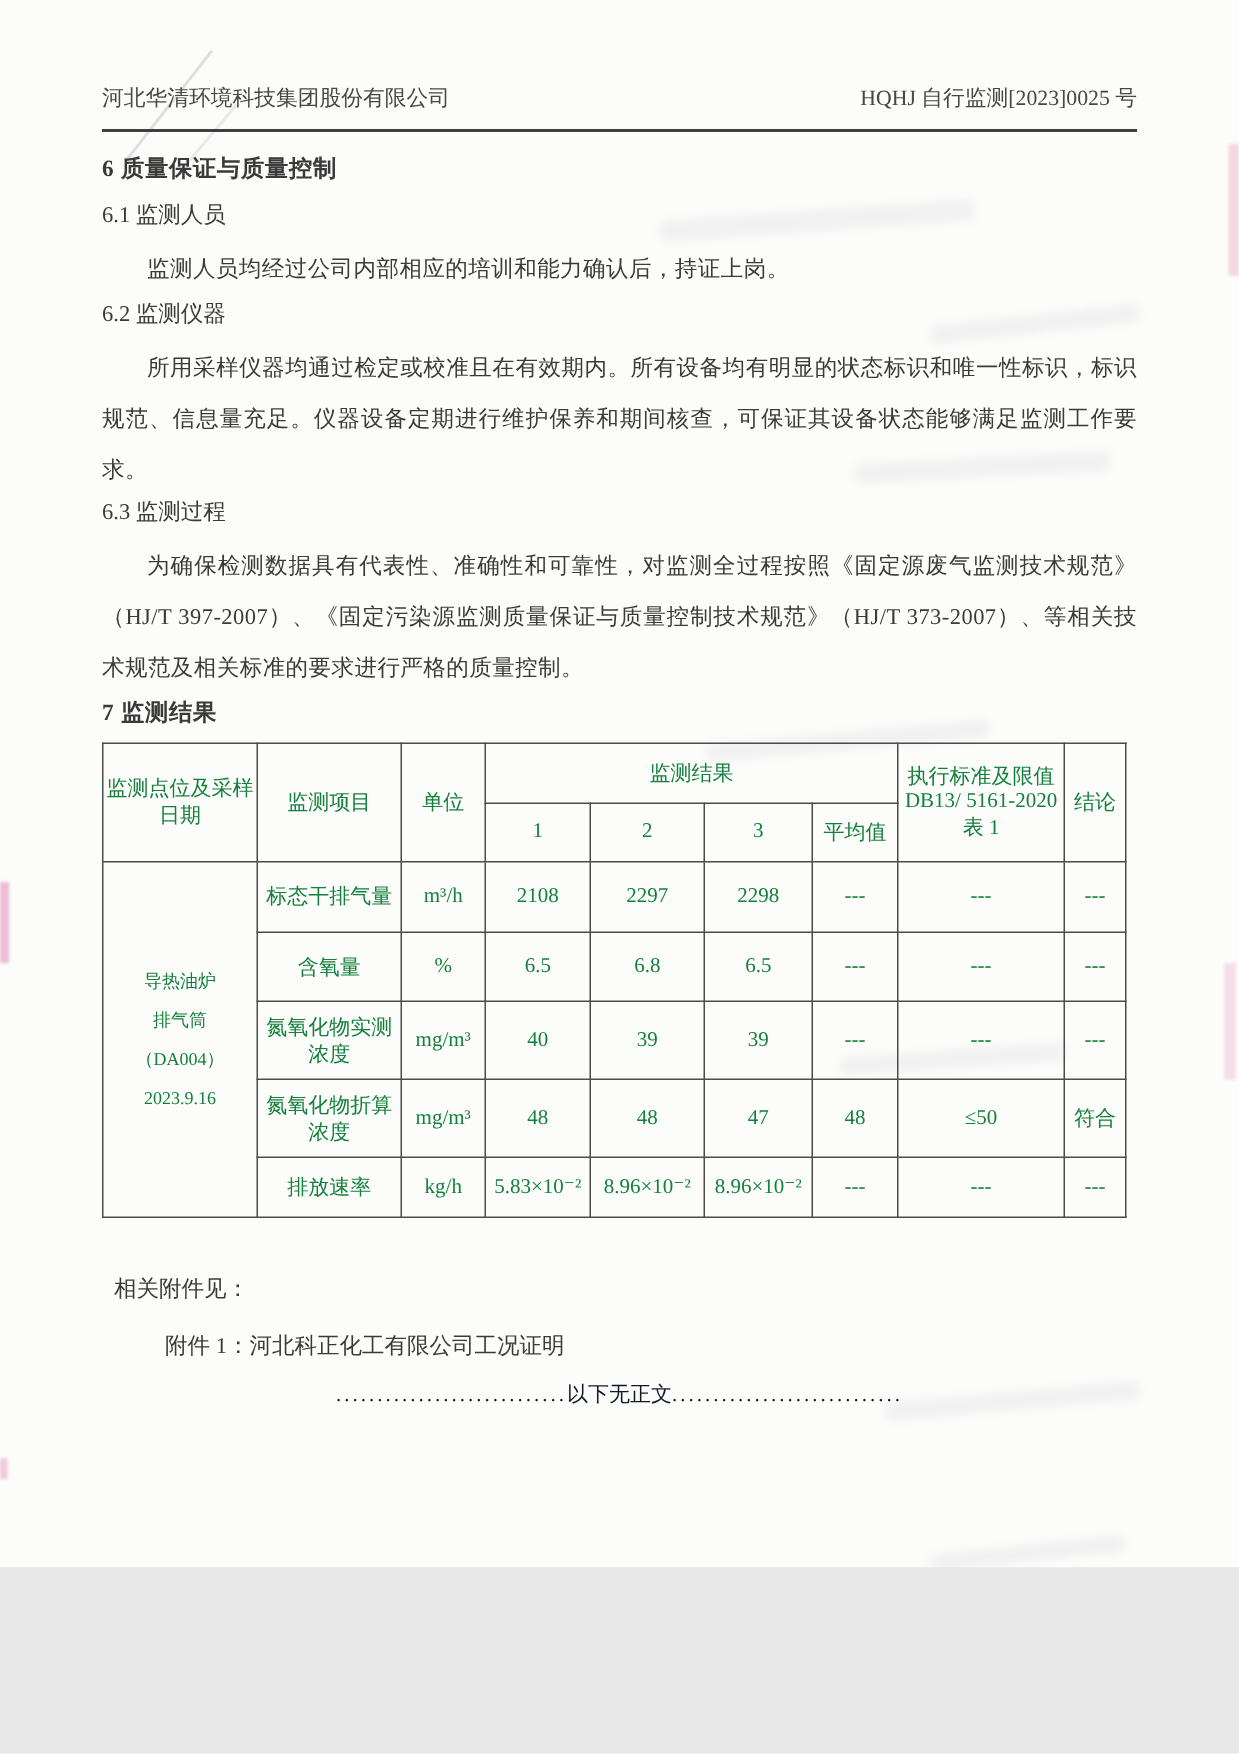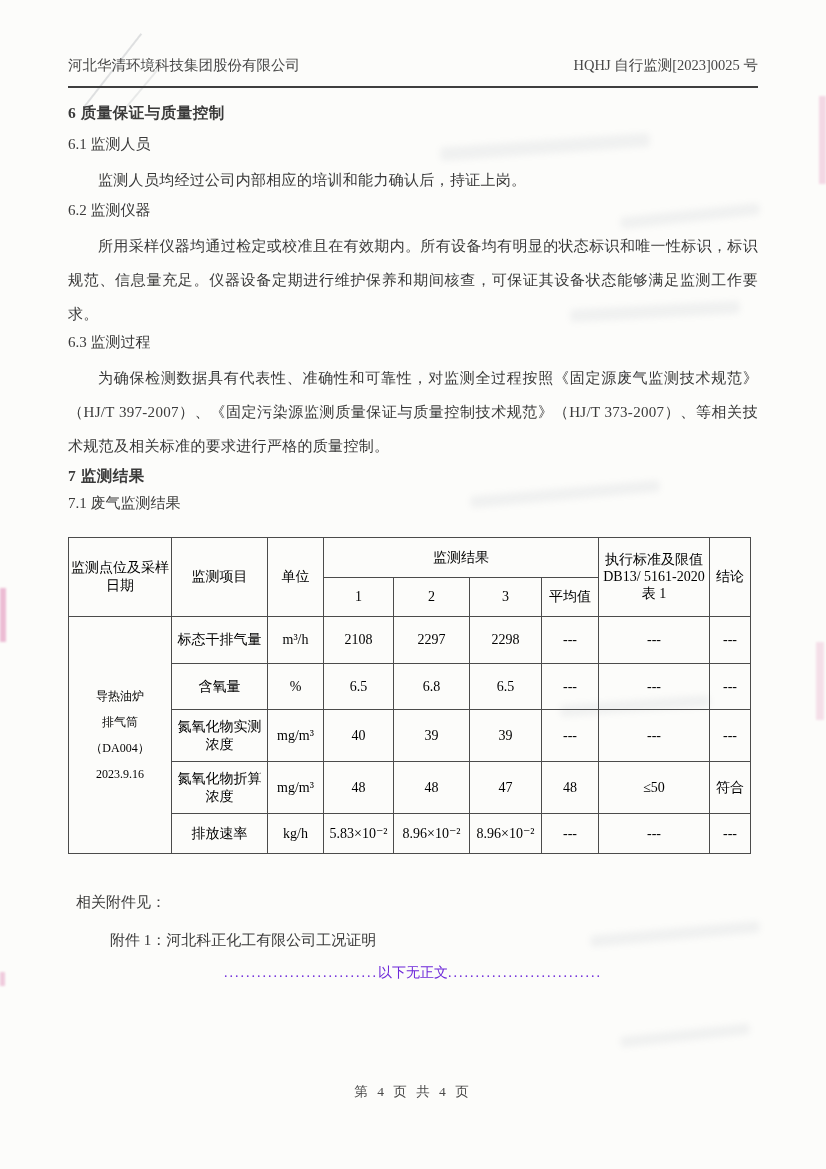--- a/index.html
+++ b/index.html
@@ -1,19 +1,19 @@
 <!DOCTYPE html>
 <html><head>
 <meta charset="utf-8">
 <style>
   * { margin:0; padding:0; box-sizing:border-box; }
   html,body { background:#e8e8e8; }
   .page{
     position:relative;
-    width:826px; height:1169px;
+    width:826px; height:1045px;
     margin:0 auto;
     background:#fcfcfa;
     overflow:hidden;
     color:#3a3a3a;
     font-family:"Liberation Serif","DejaVu Serif",serif;
   }
   .content{ position:relative; padding:56px 68px 0 68px; z-index:2; }
 
   
   .doc-header{ display:flex; justify-content:space-between; align-items:flex-end; font-size:14.5px; color:#474747; }
@@ -23,36 +23,36 @@
   .h-major{ font-size:15.5px; font-weight:700; margin-top:12px; line-height:26px; letter-spacing:.5px; }
   .h-sub{ font-size:15px; font-weight:400; margin-top:5px; line-height:26px; }
   .para{ font-size:15px; line-height:34px; text-indent:2em; text-align:justify; margin-top:6px; letter-spacing:.3px; }
   .h-sub.tight{ margin-top:0; }
   .h-sub.neg{ margin-top:-2px; }
   .h-major.tight{ margin-top:0; }
   .h-sub.small-lh{ line-height:24px; margin-top:2px; }
 
   
   .tbl-title{ text-align:center; font-size:15px; line-height:24px; margin-top:-4px; }
-  table{ border-collapse:collapse; table-layout:fixed; width:682px; margin-top:22px; font-size:14px; color:#000000; }
+  table{ border-collapse:collapse; table-layout:fixed; width:682px; margin-top:6px; font-size:14px; color:#15803d; }
   th,td{ border:1px solid #4b4b4b; text-align:center; vertical-align:middle; font-weight:400; padding:1px 2px; }
   .multiline{ white-space:pre-line; }
   thead tr.r1 th{ height:40px; }
   thead tr.r2 th{ height:39px; }
   tr.row-a td{ height:47px; }
   tr.row-b td{ height:46px; }
   tr.row-c td{ height:52px; }
   tr.row-d td{ height:52px; }
   tr.row-e td{ height:40px; }
   td.loc{ white-space:pre-line; line-height:26px; font-size:12px; }
 
   
   .attach-intro{ font-size:15px; line-height:24px; margin-top:36px; padding-left:8px; }
   .attach-item{ font-size:15px; line-height:24px; margin-top:14px; padding-left:42px; }
-  .end-note{ font-size:14px; line-height:22px; margin-top:10px; text-align:center; color:#6d28d9; }
+  .end-note{ font-size:14px; line-height:22px; margin-top:10px; text-align:center; color:#0f172a; }
   .end-note .dots{ letter-spacing:2px; }
 
   
   .doc-footer{ position:absolute; left:0; top:1083px; width:100%; text-align:center; font-size:13.5px; color:#4a4a4a; letter-spacing:3px; z-index:2; }
 
   
   .art{ position:absolute; z-index:1; pointer-events:none; }
   .smudge{ background:#8a93a0; opacity:.10; filter:blur(3px); border-radius:4px; }
   .scratch{ background:#9aa0a6; opacity:.30; width:2px; filter:blur(.4px); }
   .pink{ background:#d96fa6; filter:blur(1.2px); }
@@ -89,21 +89,20 @@
     <div class="h-sub">6.1 监测人员</div>
     <p class="para">监测人员均经过公司内部相应的培训和能力确认后，持证上岗。</p>
 
     <div class="h-sub tight">6.2 监测仪器</div>
     <p class="para">所用采样仪器均通过检定或校准且在有效期内。所有设备均有明显的状态标识和唯一性标识，标识规范、信息量充足。仪器设备定期进行维护保养和期间核查，可保证其设备状态能够满足监测工作要求。</p>
 
     <div class="h-sub neg">6.3 监测过程</div>
     <p class="para">为确保检测数据具有代表性、准确性和可靠性，对监测全过程按照《固定源废气监测技术规范》（HJ/T 397-2007）、《固定污染源监测质量保证与质量控制技术规范》（HJ/T 373-2007）、等相关技术规范及相关标准的要求进行严格的质量控制。</p>
 
     <div class="h-major tight">7 监测结果</div>
-    <div class="h-sub small-lh">7.1 废气监测结果</div>
 
     <table>
       <colgroup>
         <col style="width:103px">
           <col style="width:96px">
           <col style="width:56px">
         <col style="width:70px">
           <col style="width:76px">
           <col style="width:72px">
         <col style="width:57px">

